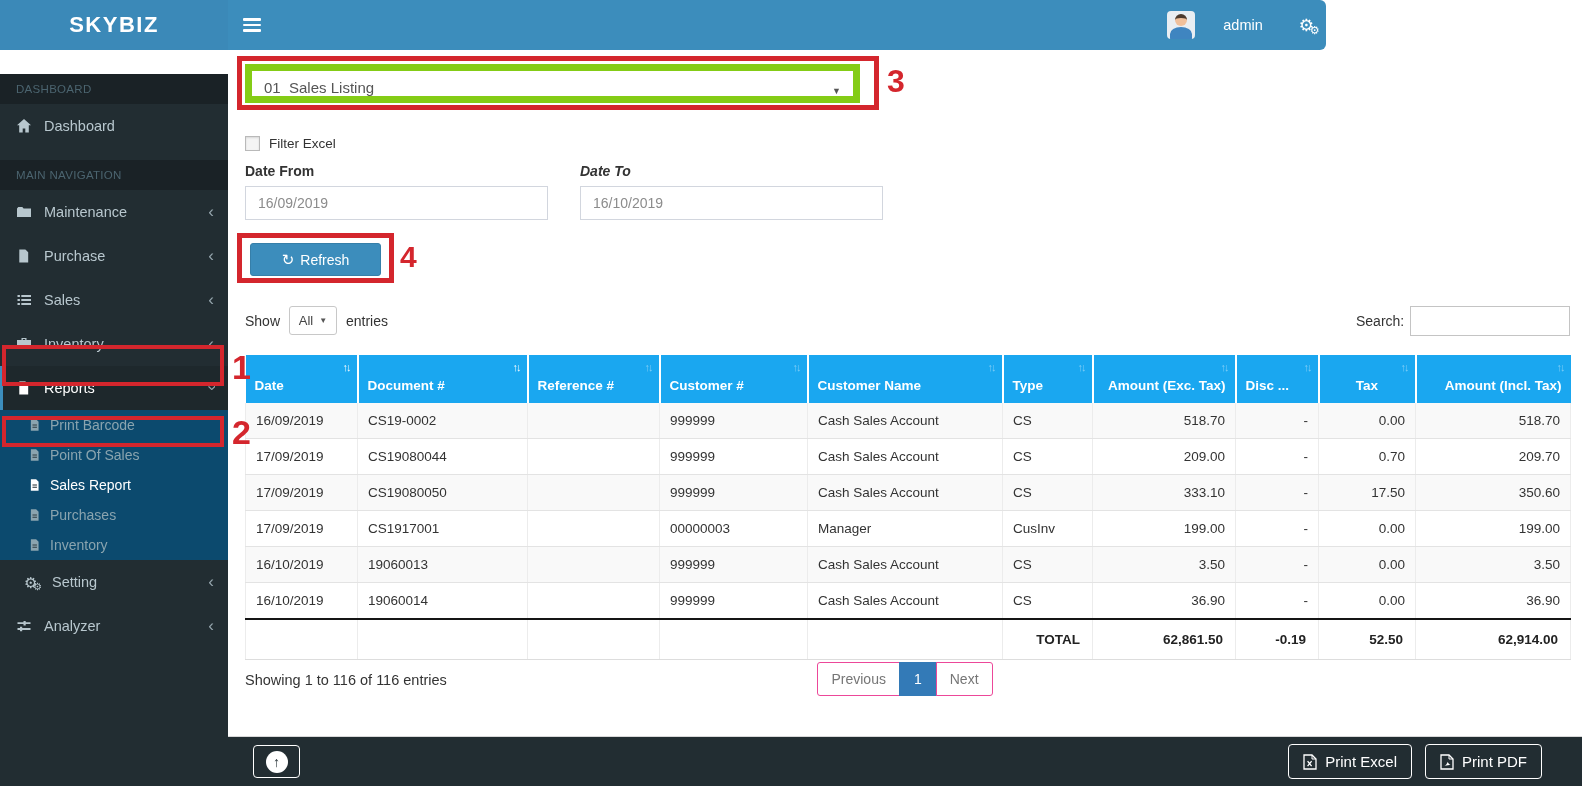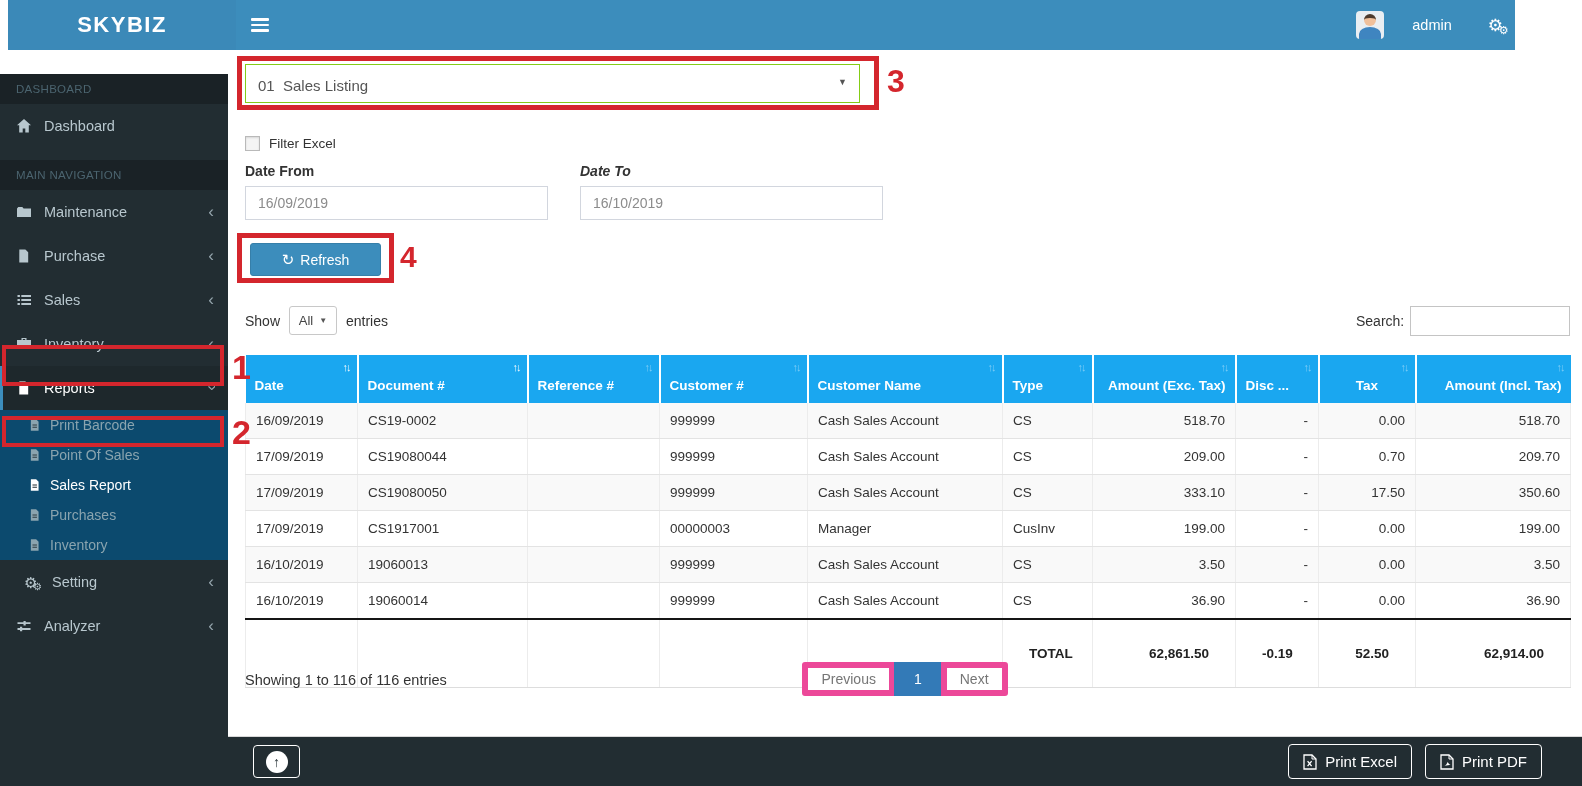--- a/index.html
+++ b/index.html
@@ -1,20 +1,20 @@
 <!DOCTYPE html>
 <html><head>
 <meta charset="utf-8">
 <style>
   * { margin:0; padding:0; box-sizing:border-box; }
   html,body { width:1582px; height:786px; }
   body { position:relative; font-family:"Liberation Sans",sans-serif; background:#fff; overflow:hidden; }
 
   
-  .topbar { position:absolute; left:8px; top:0; width:1507px; height:50px; background:#3c8dbc; z-index:5; }
+  .topbar { position:absolute; left:0; top:0; width:1326px; height:50px; background:#3c8dbc; z-index:5;border-radius:6px; }
   .logo { position:absolute; left:0; top:0; width:228px; height:50px; display:flex; align-items:center; justify-content:center;
           color:#fff; font-size:22px; font-weight:bold; letter-spacing:1.5px; background:#3b89b8; }
   .hamburger { position:absolute; left:243px; top:18px; width:18px; cursor:pointer; }
   .hamburger div { height:2.6px; background:#fff; margin-bottom:3px; border-radius:1px; }
   .nav-right { position:absolute; right:12px; top:0; height:50px; display:flex; align-items:center; gap:28px; color:#fff; }
   .avatar { width:28px; height:28px; border-radius:4px; background:#e9eef2; position:relative; overflow:hidden; }
   .avatar .head { position:absolute; left:8px; top:3px; width:12px; height:12px; border-radius:50%; background:#f0c09b; border-top:4px solid #4c3a2d; }
   .avatar .torso { position:absolute; left:3px; top:16px; width:22px; height:14px; border-radius:50% 50% 0 0; background:#3f85c0; }
   .username { font-size:14.5px; }
   .gears { position:relative; font-size:17px; line-height:1; margin-left:8px; }
@@ -30,22 +30,22 @@
   .chev.down { transform:rotate(-90deg); }
   .side-item.active-parent { background:#1e282c; border-left:3px solid #3c8dbc; padding-left:13px; color:#fff; }
   .submenu { background:#0c4a6e; }
   .sub-item { height:30px; display:flex; align-items:center; padding-left:28px; color:#8aa4af; font-size:14px; cursor:pointer; }
   .sub-item .sub-icon { margin-right:9px; display:flex; align-items:center; }
   .sub-item.active { color:#fff; }
 
   
   .content { position:absolute; left:228px; top:50px; width:1354px; height:687px; background:#fff; border-bottom:1px solid #d8d8d8; }
 
-  .report-select { position:absolute; left:17px; top:14px; width:615px; height:39px; border:1px solid #84cc16; background:#fff;
-                   display:flex; align-items:flex-start; padding:12px 12px; font-size:15px; color:#555; cursor:pointer; }
+  .report-select { position:absolute; left:17px; top:14px; width:615px; height:39px; border:7px solid #84cc16; background:#fff;
+                   display:flex; align-items:flex-end; padding:0 12px; font-size:15px; color:#555; cursor:pointer; }
   .report-select .sel-text { white-space:pre; }
   .report-select .caret { margin-left:auto; font-size:9px; color:#555; }
 
   .filter-time { position:absolute; left:17px; top:86px; display:flex; align-items:center; gap:9px; font-size:13.5px; color:#333; }
   .checkbox { width:15px; height:15px; border:1px solid #b9b9b9; background:#f4f4f4; box-shadow:inset 0 1px 2px rgba(0,0,0,.12); cursor:pointer; }
 
   .field-label { position:absolute; font-size:14px; font-weight:bold; color:#333; }
   .fl-from { left:17px; top:113px; }  .fl-to { left:352px; top:113px;font-style:italic; }
   .date-input { position:absolute; width:303px; height:34px; border:1px solid #d2d6de; padding:0 12px; font-size:14px; color:#8c8c8c; font-family:inherit; background:#fff; }
   .di-from { left:17px; top:136px; }  .di-to { left:352px; top:136px; }
@@ -67,27 +67,27 @@
   table { border-collapse:collapse; table-layout:fixed; width:1325px; }
   thead th { background:#1aa7f0; color:#fff; font-weight:bold; font-size:13.5px; height:48px; vertical-align:bottom;
              padding:6px 9px 9px; position:relative; border-right:2px solid rgba(255,255,255,.5); line-height:16px; cursor:pointer; }
   thead th:last-child { border-right:none; }
   .sort-icon { position:absolute; top:4px; right:7px; font-size:11px; opacity:.42; letter-spacing:-2px; font-weight:normal; }
   th.strong-sort .sort-icon { opacity:.95; }
   .sort-icon i { font-style:normal; }
   tbody td { font-size:13.5px; color:#333; padding:10px; border-bottom:1px solid #e3e3e3; border-right:1px solid #ececec; overflow:hidden; white-space:nowrap; }
   tbody td:first-child { border-left:1px solid #ececec; }
   tbody tr:nth-child(odd) { background:#f9f9f9; }
-  tfoot td { border-top:2px solid #151515; border-bottom:1px solid #ddd; border-right:1px solid #ececec; padding:26px; font-size:13.5px; font-weight:bold; color:#222; }
+  tfoot td { border-top:2px solid #151515; border-bottom:1px solid #ddd; border-right:1px solid #ececec; padding:12px; font-size:13.5px; font-weight:bold; color:#222; }
   tfoot td:first-child { border-left:1px solid #ececec; }
   .l { text-align:left; } .c { text-align:center; } .r { text-align:right; }
 
   .summary { position:absolute; left:17px; top:622px; font-size:14.5px; color:#333; }
   .pagination { position:absolute; left:0; right:0; top:612px; display:flex; justify-content:center; }
-  .page-btn { height:34px; padding:0 13px; display:flex; align-items:center; border:6px solid #ec4899; background:#fff; color:#767676; font-size:14px; cursor:pointer; }
+  .page-btn { height:34px; padding:0 13px; display:flex; align-items:center; border:1px solid #ec4899; background:#fff; color:#767676; font-size:14px; cursor:pointer; }
   .page-btn.prev { border-radius:3px 0 0 3px; }
   .page-btn.current { background:#337ab7; border-color:#337ab7; color:#fff; margin-left:-1px; padding:0 14px; }
   .page-btn.next { border-radius:0 3px 3px 0; margin-left:-1px; }
 
   
   .bottombar { position:absolute; left:0; top:737px; width:1582px; height:49px; background:#222d32; z-index:6; }
   .up-btn { position:absolute; left:253px; top:8px; width:47px; height:33px; border:1px solid #fff; border-radius:4px; background:transparent;
             display:flex; align-items:center; justify-content:center; cursor:pointer; }
   .up-circle { width:22px; height:22px; border-radius:50%; background:#fff; color:#222d32; display:flex; align-items:center; justify-content:center;
                font-weight:bold; font-size:14px; line-height:1; }

